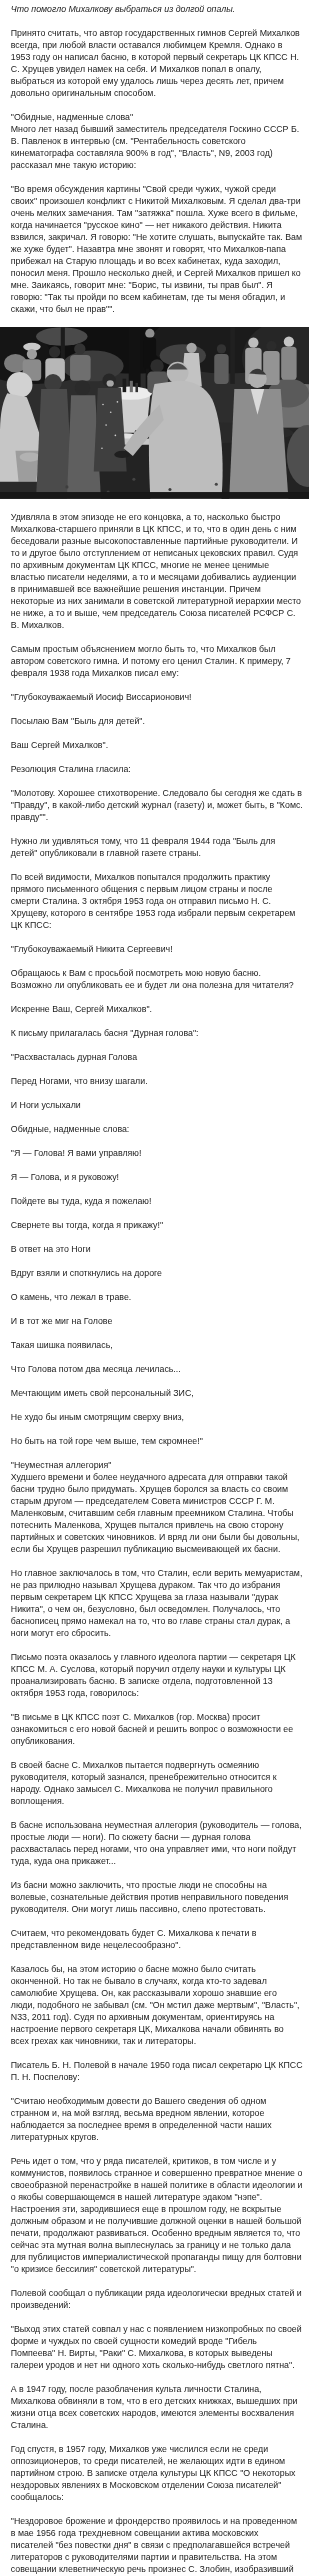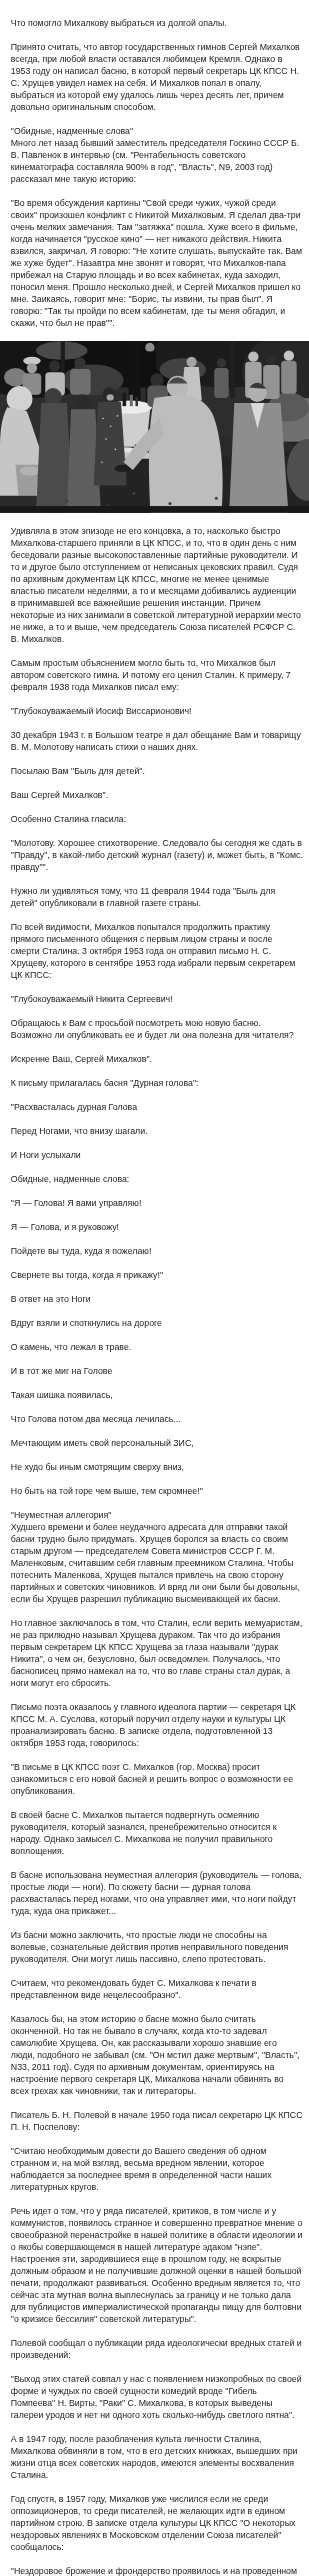--- a/index.html
+++ b/index.html
@@ -9,21 +9,21 @@
     font-size:8.8px;
     line-height:12px;
     color:#1b1b1b;
   }
   #article{padding-top:3.1px;}
   .para{
     margin:12px 6.2px 12px 10.8px;
     white-space:pre-line;
     word-wrap:break-word;
   }
-  .para:first-child{margin-top:14px;}
+  .para:first-child{margin-top:0;font-style:italic;}
   figure.photo{
     margin:7.2px 0 12px 0;
     padding:0;
     line-height:0;
     width:309px;
     height:172px;
     overflow:hidden;
   }
 </style>
 </head>
@@ -137,24 +137,23 @@
       <circle cx="260" cy="295" r="3" fill="#444444"></circle>
       <circle cx="330" cy="315" r="3" fill="#3a3a3a"></circle>
       <circle cx="420" cy="305" r="3" fill="#464646"></circle>
       <circle cx="210" cy="320" r="3" fill="#404040"></circle>
       <rect x="0" y="320" width="600" height="13" fill="#181818"></rect>
     </svg>
   </figure>
 <p class="para">Удивляла в этом эпизоде не его концовка, а то, насколько быстро Михалкова-старшего приняли в ЦК КПСС, и то, что в один день с ним беседовали разные высокопоставленные партийные руководители. И то и другое было отступлением от неписаных цековских правил. Судя по архивным документам ЦК КПСС, многие не менее ценимые властью писатели неделями, а то и месяцами добивались аудиенции в принимавшей все важнейшие решения инстанции. Причем некоторые из них занимали в советской литературной иерархии место не ниже, а то и выше, чем председатель Союза писателей РСФСР С. В. Михалков.</p>
       <p class="para">Самым простым объяснением могло быть то, что Михалков был автором советского гимна. И потому его ценил Сталин. К примеру, 7 февраля 1938 года Михалков писал ему:</p>
       <p class="para">"Глубокоуважаемый Иосиф Виссарионович!</p>
-      <p class="para">30 декабря 1943 г. в Большом театре я дал обещание Вам и товарищу В. М. Молотову написать стихи о наших днях.</p>
       <p class="para">Посылаю Вам "Быль для детей".</p>
       <p class="para">Ваш Сергей Михалков".</p>
-      <p class="para">Особенно Сталина гласила:</p>
+      <p class="para">Резолюция Сталина гласила:</p>
       <p class="para">"Молотову. Хорошее стихотворение. Следовало бы сегодня же сдать в "Правду", в какой-либо детский журнал (газету) и, может быть, в "Комс. правду"".</p>
       <p class="para">Нужно ли удивляться тому, что 11 февраля 1944 года "Быль для детей" опубликовали в главной газете страны.</p>
       <p class="para">По всей видимости, Михалков попытался продолжить практику прямого письменного общения с первым лицом страны и после смерти Сталина. 3 октября 1953 года он отправил письмо Н. С. Хрущеву, которого в сентябре 1953 года избрали первым секретарем ЦК КПСС:</p>
       <p class="para">"Глубокоуважаемый Никита Сергеевич!</p>
       <p class="para">Обращаюсь к Вам с просьбой посмотреть мою новую басню. Возможно ли опубликовать ее и будет ли она полезна для читателя?</p>
       <p class="para">Искренне Ваш, Сергей Михалков".</p>
       <p class="para">К письму прилагалась басня "Дурная голова":</p>
       <p class="para">"Расхвасталась дурная Голова</p>
       <p class="para">Перед Ногами, что внизу шагали.</p>
       <p class="para">И Ноги услыхали</p>

